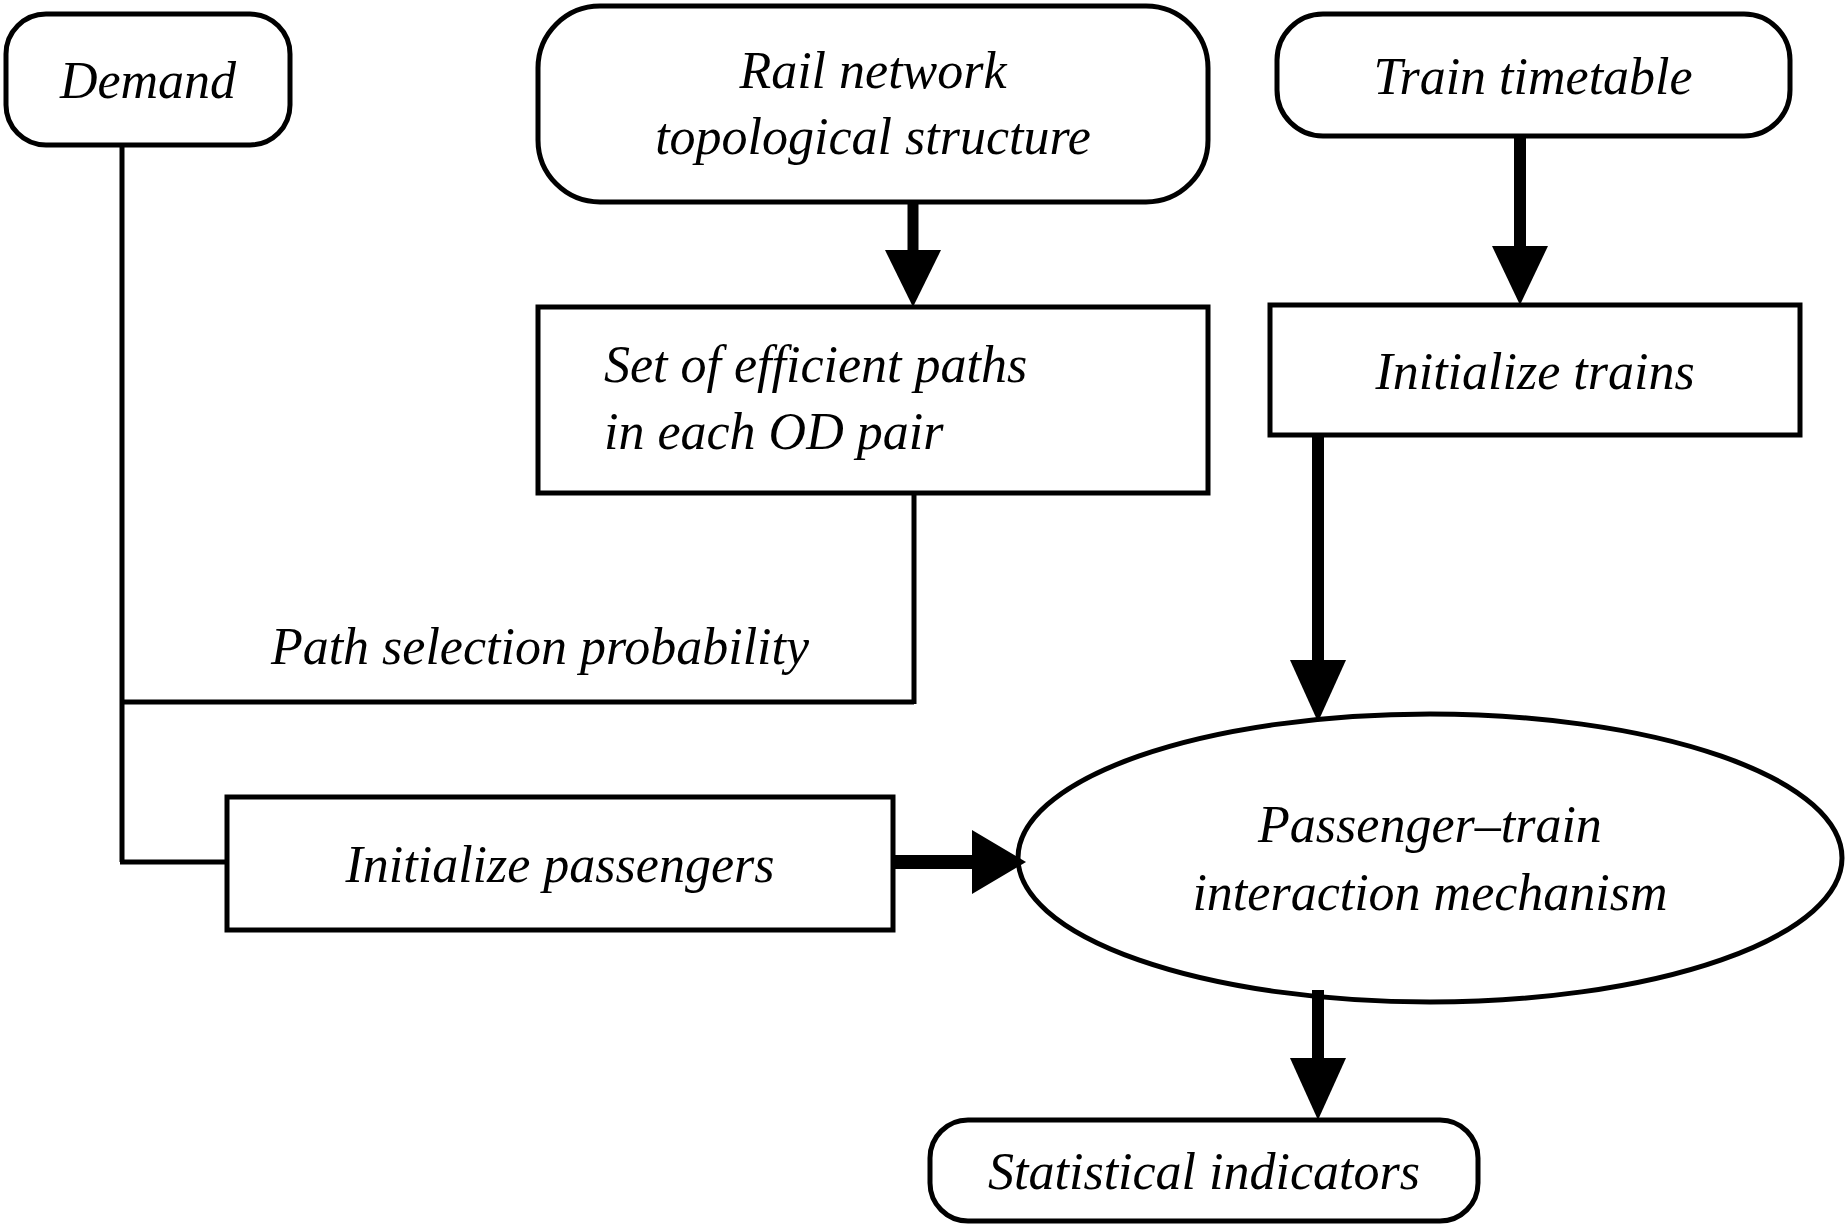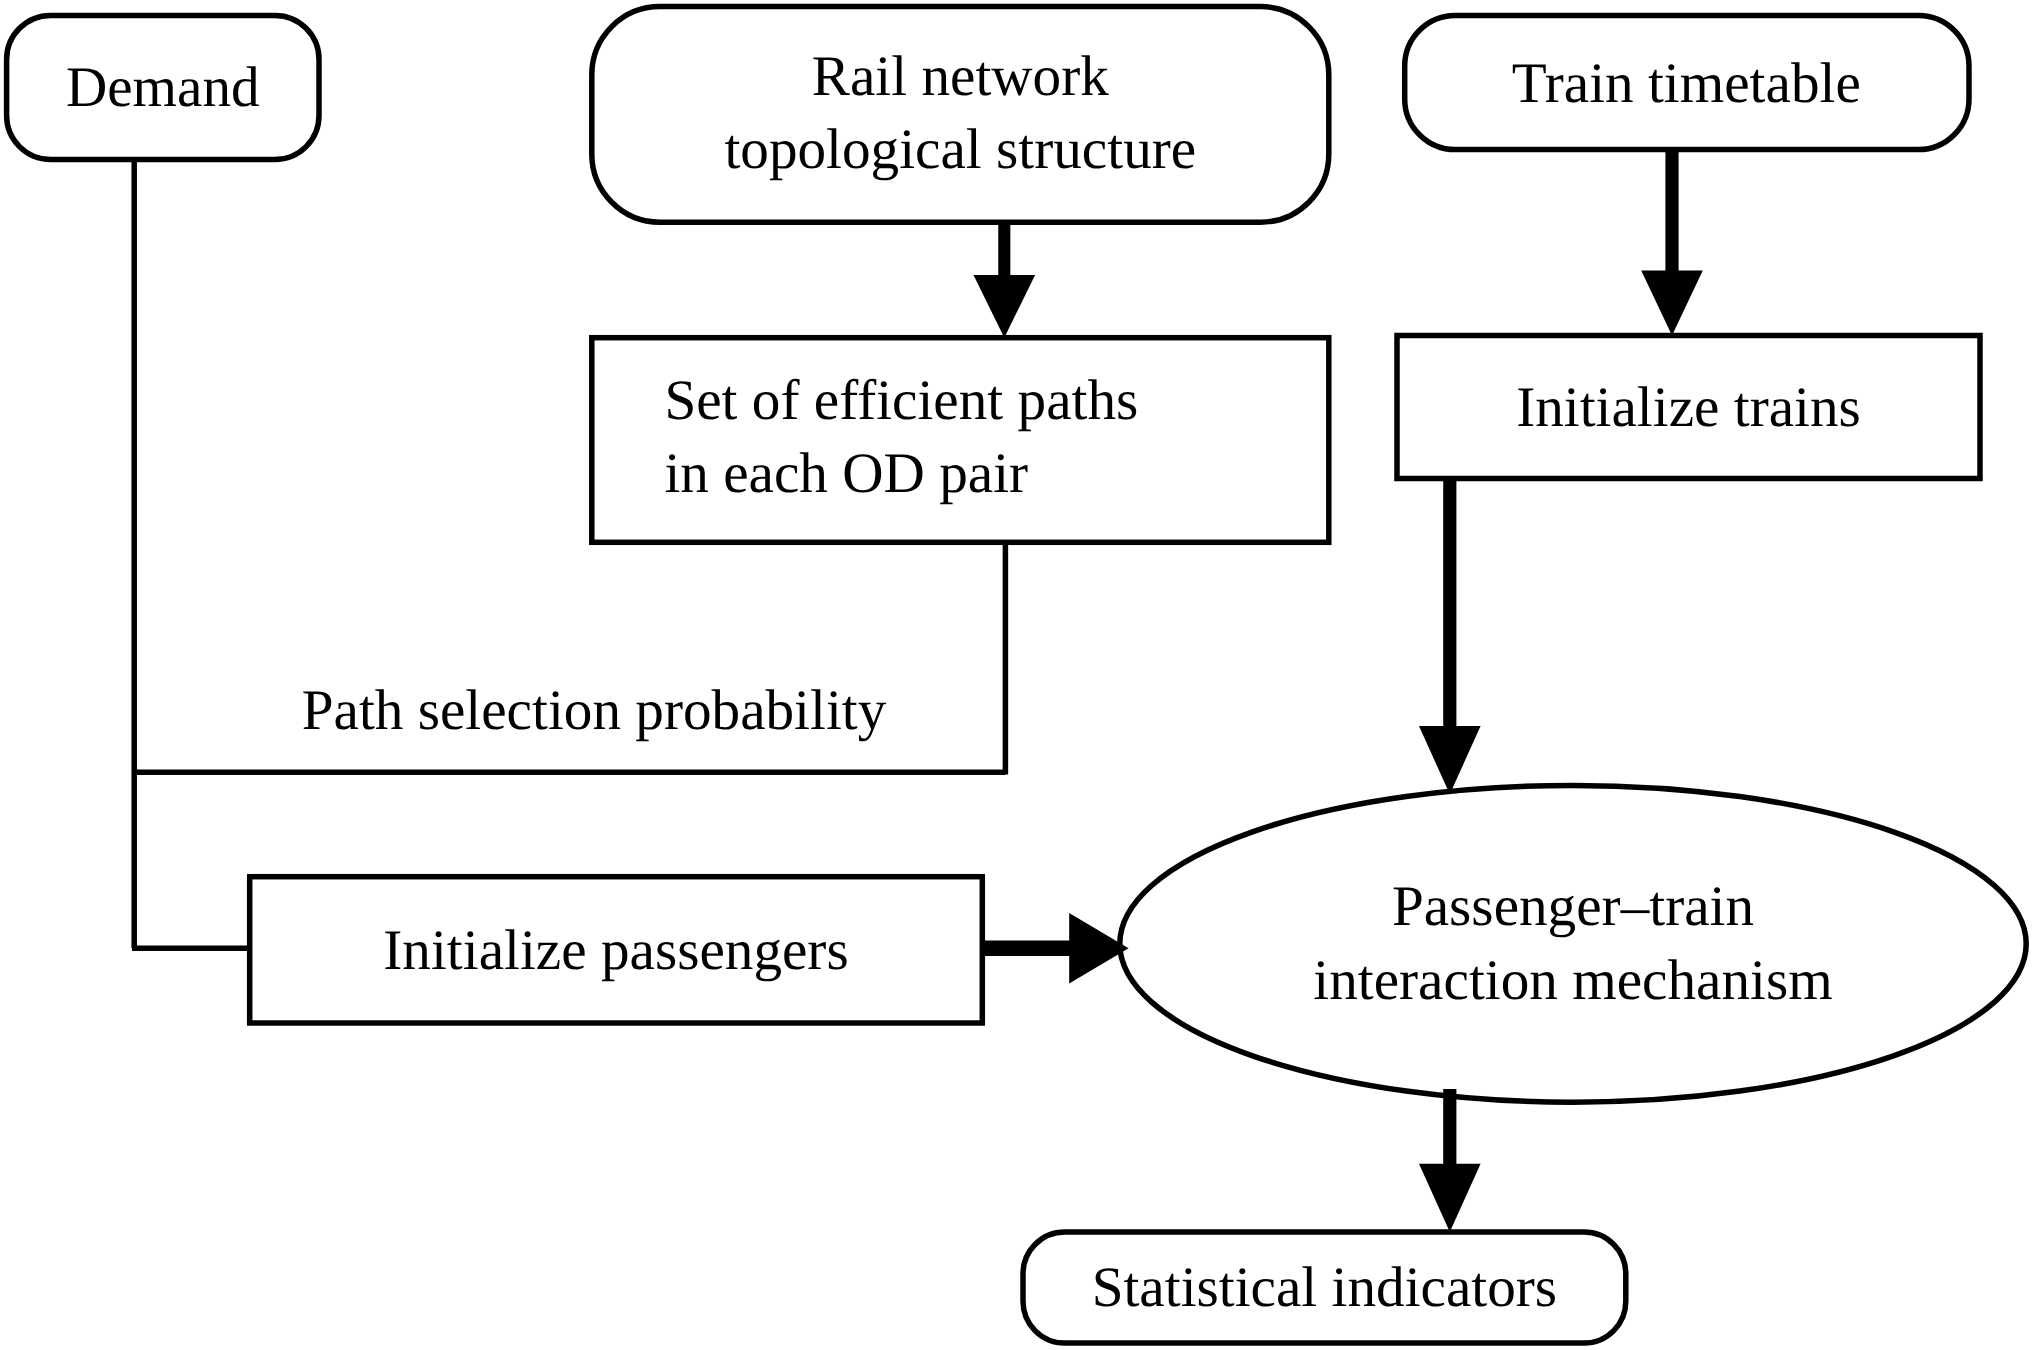--- a/index.html
+++ b/index.html
@@ -6,20 +6,21 @@
     margin: 0;
     padding: 0;
     background: #ffffff;
   }
   .canvas {
     position: relative;
     width: 1848px;
     height: 1227px;
     background: #ffffff;
     overflow: hidden;
+    font-style: italic;
   }
   svg text {
     font-family: "Liberation Serif", "DejaVu Serif", serif;
     font-size: 52px;
     fill: #000000;
   }
   .node-shape {
     fill: none;
     stroke: #000000;
     stroke-width: 5;

